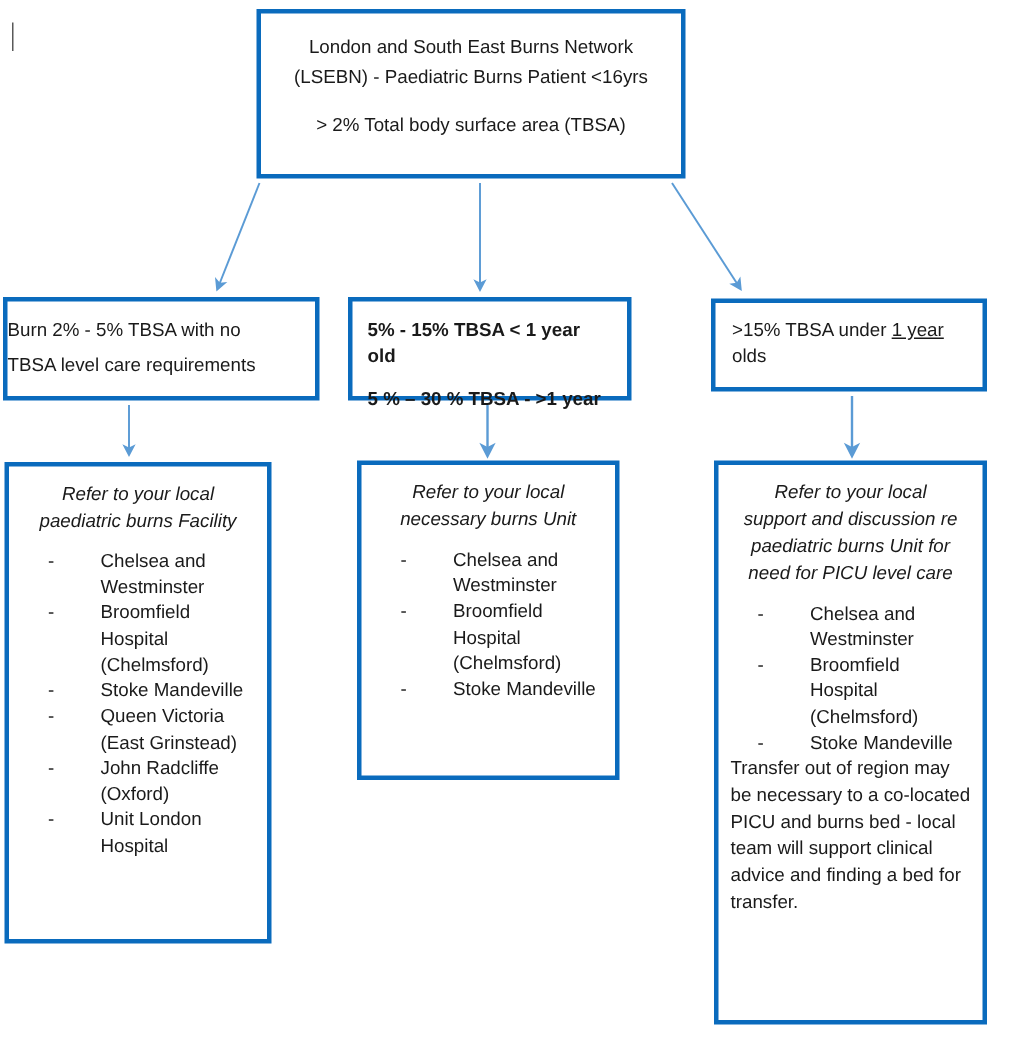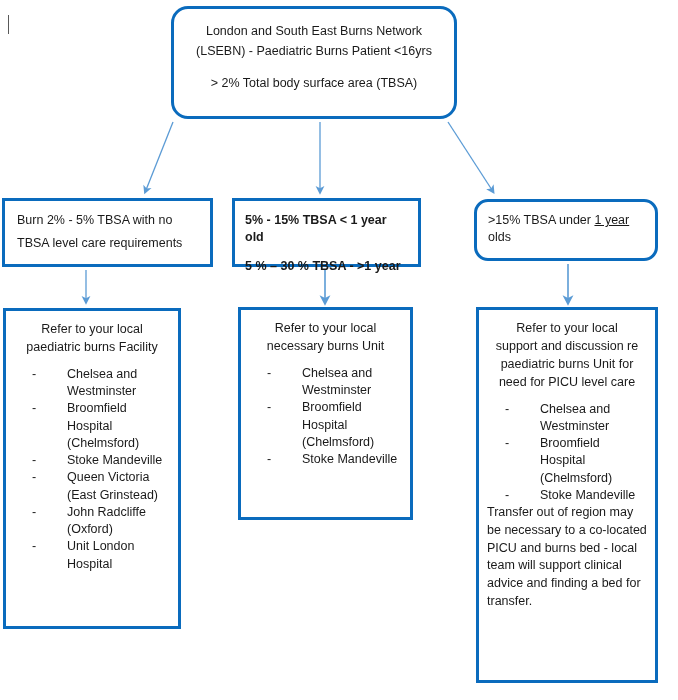--- a/index.html
+++ b/index.html
@@ -38,50 +38,49 @@
     box-sizing: border-box;
     border: 3px solid #0a6bbd;
     background: #ffffff;
     font-size: 12.5px;
     line-height: 1.35;
     color: #1a1a1a;
   }
   .box p {
     margin: 0;
   }
-  .center { text-align: center; border-radius: 17px; }
+  .center { text-align: center; }
   .left   { text-align: left; }
 
   .b-top {
     left: 171px; top: 6px;
     width: 286px; height: 113px;
     padding: 14px 12px 0 12px;
   }
   .b-top p { margin-bottom: 3px; }
   .b-top .spacer { height: 12px; }
 
   .b-mid-left {
     left: 2px; top: 198px;
     width: 211px; height: 69px;
-    padding: 11px 12px 0 12px;
+    padding: 11px 12px 0 0;
   }
   .b-mid-left p { margin-bottom: 6px; }
 
   .b-mid-center {
     left: 232px; top: 198px;
     width: 189px; height: 69px;
     padding: 11px 10px 0 10px;
   }
   .b-mid-center p { margin-bottom: 12px; font-weight: bold; }
 
   .b-mid-right {
     left: 474px; top: 199px;
     width: 184px; height: 62px;
     padding: 10px 10px 0 11px;
-    border-radius: 14px;
   }
   .b-mid-right u { text-decoration: underline; }
 
   .b-bot-left {
     left: 3px; top: 308px;
     width: 178px; height: 321px;
     padding: 10px 8px 0 8px;
   }
   .b-bot-center {
     left: 238px; top: 307px;
@@ -91,21 +90,21 @@
   .b-bot-right {
     left: 476px; top: 307px;
     width: 182px; height: 376px;
     padding: 10px 8px 0 8px;
   }
 
   .head {
     text-align: center;
     margin-bottom: 10px;
   }
-  .head p { margin: 0 0 1px 0; }
+  .head p { margin: 0 0 1px 0; font-style: italic; }
 
   ul.dash {
     list-style: none;
     margin: 0 0 0 0;
     padding: 0 0 0 18px;
   }
   ul.dash li {
     position: relative;
     padding-left: 35px;
     margin-bottom: 0px;

